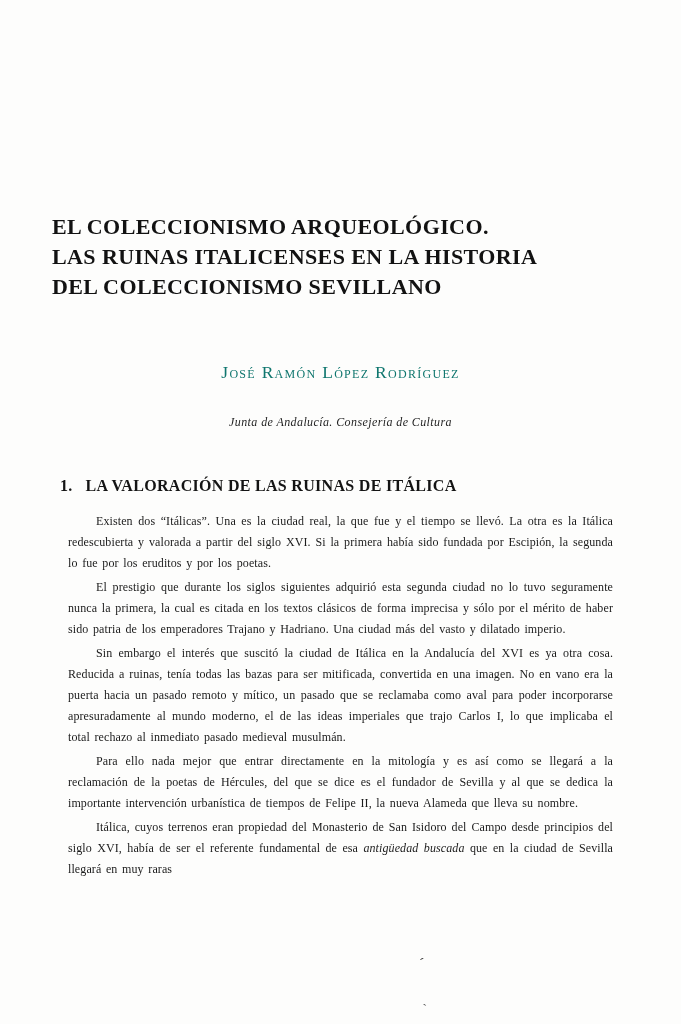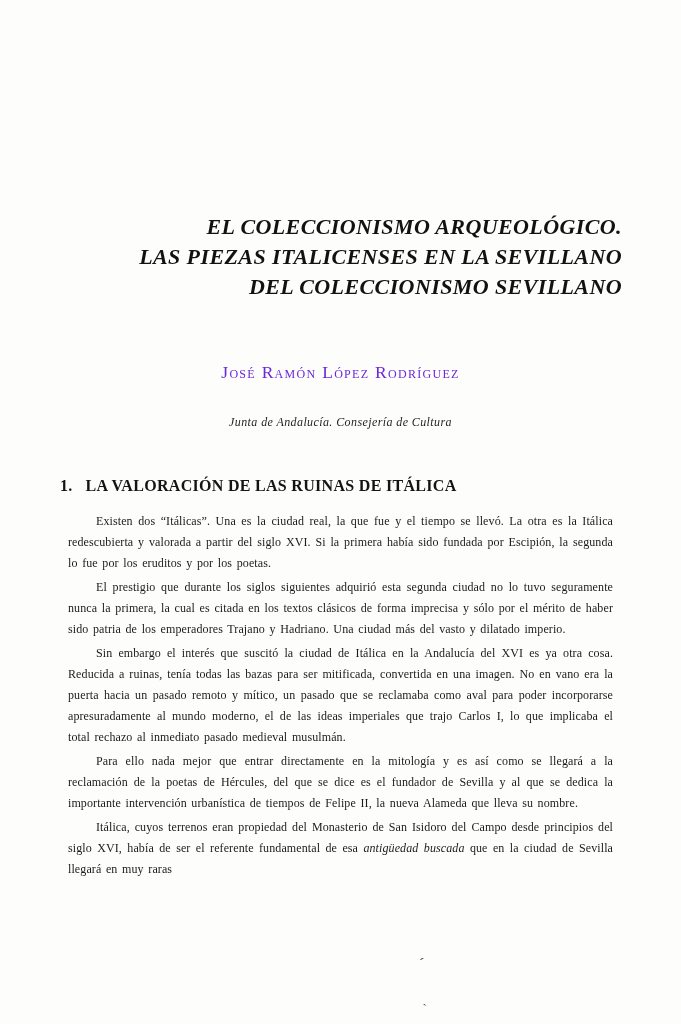--- a/index.html
+++ b/index.html
@@ -14,44 +14,43 @@
     margin: 0 auto;
     background: #fdfdfc;
     overflow: hidden;
     font-family: "Liberation Serif", "DejaVu Serif", serif;
     color: #1b1b1b;
   }
   
   .title-block {
     position: absolute;
     top: 212px;
-    left: 77px;
+    left: 52px;
     width: 545px;
-    text-align: right;
-    font-style: italic;
+    text-align: left;
   }
   .title-line {
     font-size: 22px;
     font-weight: bold;
     line-height: 30px;
     letter-spacing: 0.4px;
     color: #121212;
     white-space: nowrap;
   }
   
   .author {
     position: absolute;
     top: 362px;
     left: 68px;
     width: 545px;
     text-align: center;
     font-variant: small-caps;
     font-size: 17.5px;
     letter-spacing: 1.3px;
-    color: #6d28d9;
+    color: #0f766e;
   }
   
   .affiliation {
     position: absolute;
     top: 415px;
     left: 68px;
     width: 545px;
     text-align: center;
     font-style: italic;
     font-size: 12px;
@@ -114,21 +113,21 @@
     transform: rotate(-8deg);
   }
 </style>
 </head>
 <body>
 
 <div class="page">
 
   <header class="title-block">
     <div class="title-line">EL COLECCIONISMO ARQUEOLÓGICO.</div>
-    <div class="title-line">LAS PIEZAS ITALICENSES EN LA SEVILLANO</div>
+    <div class="title-line">LAS RUINAS ITALICENSES EN LA HISTORIA</div>
     <div class="title-line">DEL COLECCIONISMO SEVILLANO</div>
   </header>
 
   <div class="author">José Ramón López Rodríguez</div>
 
   <div class="affiliation">Junta de Andalucía. Consejería de Cultura</div>
 
   <h2 class="section-heading">
     <span class="sec-num">1.</span><span class="sec-title">LA VALORACIÓN DE LAS RUINAS DE ITÁLICA</span>
   </h2>

